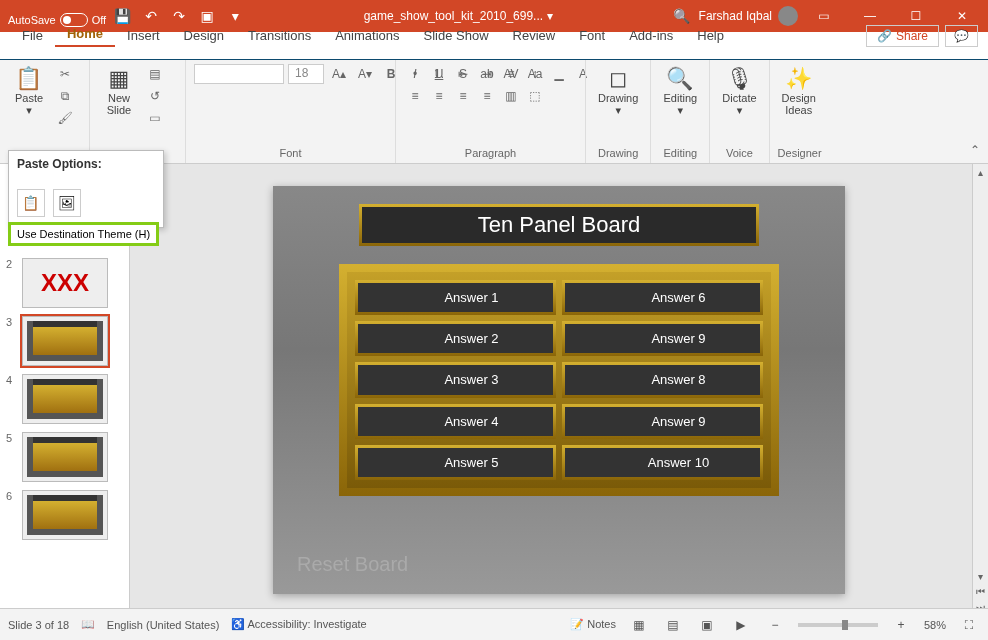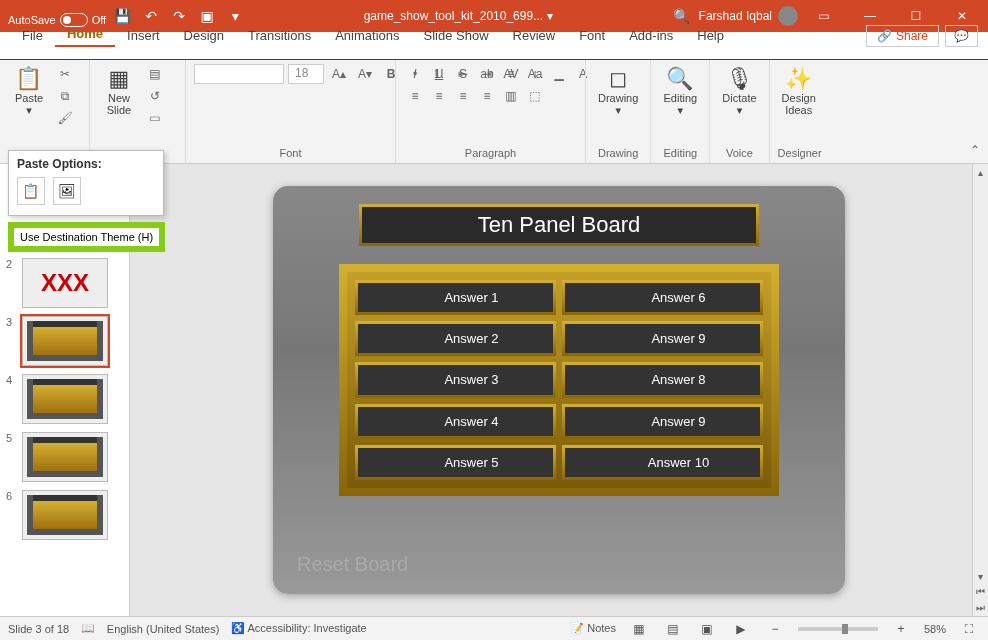--- a/index.html
+++ b/index.html
@@ -39,54 +39,54 @@
 .fbox { border:1px solid #ccc; background:#fff; font-size:12px; padding:1px 6px; color:#888; }
 .fbox.name { width:90px; }
 .fbox.size { width:36px; }
 .fbtnrow { display:flex; gap:2px; }
 .fbtn { width:22px;height:20px;display:flex;align-items:center;justify-content:center;font-size:12px;color:#666;cursor:pointer; }
 .para-grid { display:grid; grid-template-columns:repeat(6,22px); grid-auto-rows:20px; gap:2px; }
 .collapse { position:absolute; right:8px; bottom:6px; font-size:12px; color:#666; cursor:pointer; }
 
 
 .paste-dd { position:absolute; left:8px; top:150px; width:156px; background:#fff; border:1px solid #bbb; box-shadow:2px 2px 6px rgba(0,0,0,.2); z-index:50; padding:6px 8px 6px 8px; }
-.paste-dd .hdr { font-size:12px; font-weight:600; color:#333; margin-bottom:6px; }
+.paste-dd .hdr { font-size:12px; font-weight:600; color:#333; margin-bottom:18px; }
 .paste-dd .opts { display:flex; gap:8px; margin-bottom:4px; }
 .pbtn { width:28px;height:28px;border:1px solid #ccc;display:flex;align-items:center;justify-content:center;font-size:14px;cursor:pointer; }
-.tooltip { position:absolute; left:8px; top:222px; background:#fff; border:6px solid #84cc16; padding:3px 6px; font-size:11px; z-index:60; white-space:nowrap; }
+.tooltip { position:absolute; left:8px; top:222px; background:#fff; border:3px solid #84cc16; padding:3px 6px; font-size:11px; z-index:60; white-space:nowrap; }
 
 
 .main { position:absolute; top:164px; left:0; right:0; bottom:24px; display:flex; background:#e6e6e6; }
 .thumbs { width:130px; background:#fff; border-right:1px solid #ccc; overflow:hidden; padding-top:90px; }
 .thumb-row { display:flex; align-items:flex-start; padding:4px 6px; gap:4px; }
 .thumb-num { font-size:11px; color:#666; width:12px; }
 .thumb { width:86px; height:50px; border:1px solid #bbb; background:#eee; position:relative; overflow:hidden; }
 .thumb.sel { outline:2px solid #d24726; }
 .th-dark { position:absolute; inset:4px; background:#555; }
 .th-gold { position:absolute; inset:10px; background:linear-gradient(#d4b030,#a07010); }
 .th-title { position:absolute; top:4px; left:10px; right:10px; height:8px; background:#333; }
 
 .canvas-wrap { flex:1; position:relative; overflow:hidden; display:flex; align-items:center; justify-content:center; }
 .scroll-v { position:absolute; right:0; top:0; bottom:0; width:16px; background:#eee; border-left:1px solid #ccc; }
 .scroll-v .arrow { height:16px; display:flex;align-items:center;justify-content:center;font-size:10px;color:#666;cursor:pointer; }
 .scroll-v .track { position:absolute; top:16px; bottom:48px; left:2px; right:2px; }
 .scroll-v .pg { position:absolute; bottom:0; width:100%; }
 .scroll-v .pg div { height:16px; display:flex;align-items:center;justify-content:center;font-size:10px;color:#666;cursor:pointer; }
 
-.slide { width:572px; height:408px; background:linear-gradient(#888 0%, #777 40%, #999 100%); box-shadow:0 2px 8px rgba(0,0,0,.3); position:relative;border-radius:15px; }
+.slide { width:572px; height:408px; background:linear-gradient(#888 0%, #777 40%, #999 100%); box-shadow:0 2px 8px rgba(0,0,0,.3); position:relative; }
 .slide-title { position:absolute; top:18px; left:50%; transform:translateX(-50%); width:400px; height:42px; background:linear-gradient(#d4b030,#8a6508); padding:3px; }
 .slide-title-inner { width:100%; height:100%; background:#2a2a2a; display:flex;align-items:center;justify-content:center; color:#fff; font-size:22px; font-weight:500; }
 .board { position:absolute; top:78px; left:50%; transform:translateX(-50%); width:440px; height:232px; background:linear-gradient(#d4b030,#8a6508); padding:8px; }
 .board-inner { width:100%;height:100%; background:linear-gradient(#c4a028,#7a5a08); padding:8px; display:grid; grid-template-columns:1fr 1fr; grid-template-rows:repeat(5,1fr); gap:6px; }
 .panel { background:linear-gradient(#d4b030,#8a6508); padding:3px; }
 .panel-inner { width:100%;height:100%; background:#333; display:flex;align-items:center;justify-content:center; color:#fff; font-size:13px;padding-left:32px; }
 .reset { position:absolute; bottom:18px; left:24px; color:#aaa; font-size:20px; }
 
 
-.status { position:absolute; bottom:0; left:0; right:0; height:24px; background:#f3f3f3; border-top:1px solid #ccc; display:flex; align-items:center; font-size:11px; color:#555; padding:0 8px; gap:12px; }
+.status { position:absolute; bottom:0; left:0; right:0; height:32px; background:#f3f3f3; border-top:1px solid #ccc; display:flex; align-items:center; font-size:11px; color:#555; padding:0 8px; gap:12px; }
 .status .spacer { flex:1; }
 .status .vbtn { width:22px;height:18px;display:flex;align-items:center;justify-content:center;cursor:pointer;font-size:12px; }
 .zoom-slider { width:80px; height:4px; background:#ccc; position:relative; }
 .zoom-slider::after { content:"";position:absolute;left:44px;top:-3px;width:6px;height:10px;background:#888; }
 </style>
 </head>
 <body>
 
 <div class="titlebar">
   <div class="tb-left">

